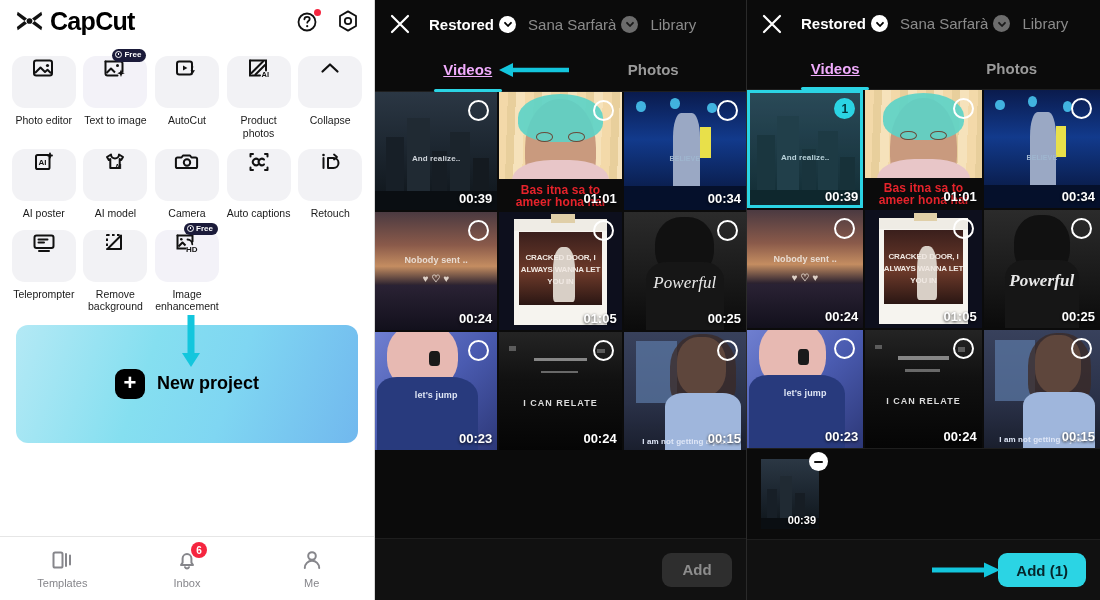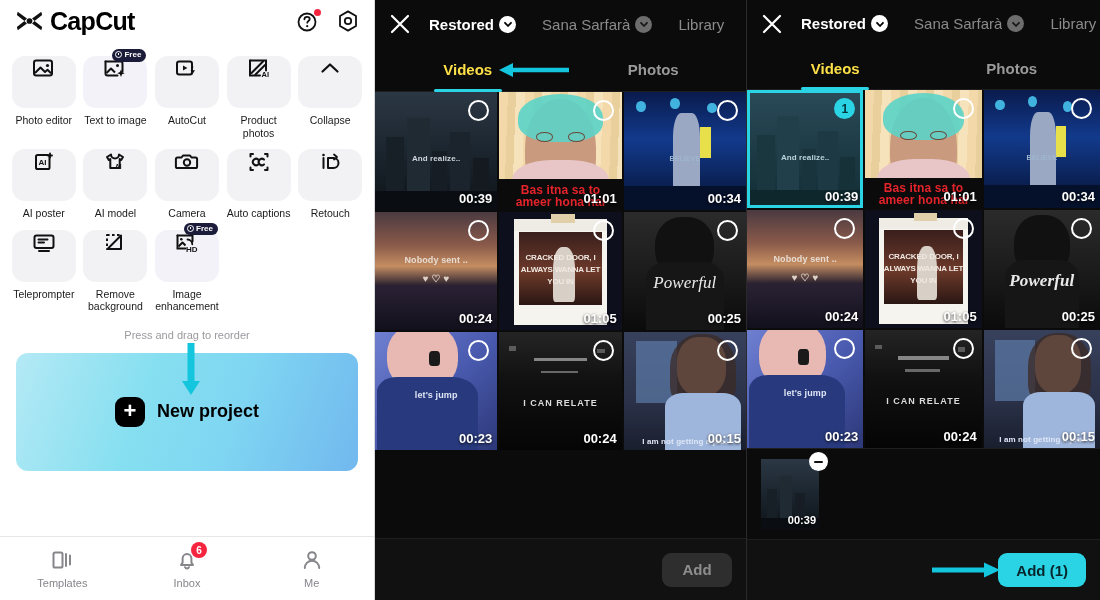--- a/index.html
+++ b/index.html
@@ -136,42 +136,42 @@
     height: 48px; display: flex; align-items: center;
     padding: 0 10px 0 14px; gap: 0;
   }
   .close-x { width: 22px; height: 22px; display: block; flex: 0 0 auto; }
   .src-tabs { display: flex; align-items: center; gap: 0; margin-left: 18px; }
   .src-tab {
     display: flex; align-items: center; gap: 5px;
     font-size: 15px; color: #8b8b8b; white-space: nowrap;
   }
   .src-tab.active { color: #fff; font-weight: bold; }
-  .src-tab + .src-tab { margin-left: 26px; }
+  .src-tab + .src-tab { margin-left: 12px; }
   .chev-pill {
     width: 17px; height: 17px; border-radius: 50%;
     background: #fff; display: flex; align-items: center; justify-content: center;
     flex: 0 0 auto;
   }
   .chev-pill.dim { background: #6d6d6d; }
   .src-name-clip {
     max-width: 92px; overflow: hidden; text-overflow: clip;
     white-space: nowrap; display: inline-block;
   }
 
   .mp-tabs {
     height: 44px; display: flex; border-bottom: 1px solid #1e1e1e;
     position: relative;
   }
   .mp-tab {
     flex: 1; display: flex; align-items: center; justify-content: center;
     font-size: 15px; color: #9a9a9a; font-weight: bold;
     position: relative;
   }
-  .mp-tab.active { color: #fde047; }
+  .mp-tab.active { color: #f0abfc; text-decoration: underline; }
   .mp-tab.active:after {
     content: ""; position: absolute; bottom: -1px; left: 50%;
     transform: translateX(-50%);
     width: 68px; height: 3px; background: #2bd4e4; border-radius: 2px;
   }
   .tab-arrow {
     position: absolute; left: 122px; top: 14px;
     width: 72px; height: 16px; pointer-events: none;
   }
 
@@ -446,21 +446,20 @@
             <text x="12" y="22" font-family="Liberation Sans, sans-serif" font-size="8" font-weight="bold" fill="#111">HD</text>
           </svg>
         </div>
         <div class="tool-label">Image enhancement</div>
       </div>
 
       <div></div>
         <div></div>
     </div>
 
-    <div class="reorder-hint">Press and drag to reorder</div>
 
     <div class="new-project-wrap">
       <div class="new-project">
         <div class="np-plus">+</div>
         <div class="np-label">New project</div>
       </div>
       <svg class="np-arrow" viewBox="0 0 26 60">
         <path d="M13 0 V40" stroke="#13c6dd" stroke-width="7" stroke-linecap="butt" fill="none"></path>
         <path d="M4 38 L13 52 L22 38 Z" fill="#13c6dd"></path>
       </svg>

